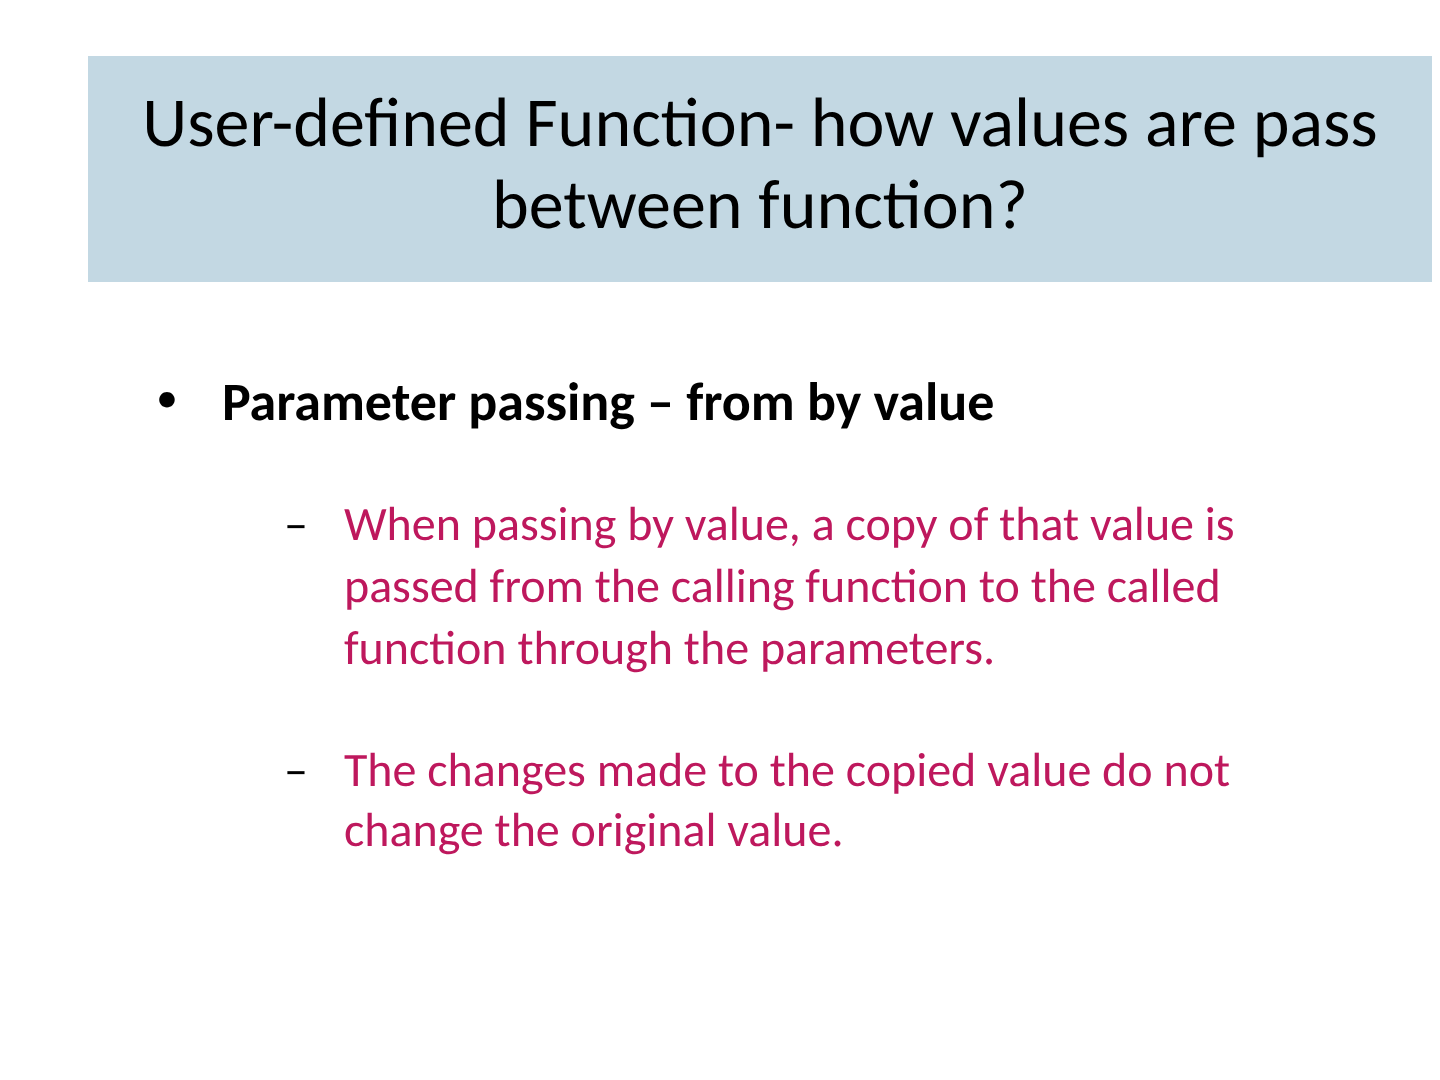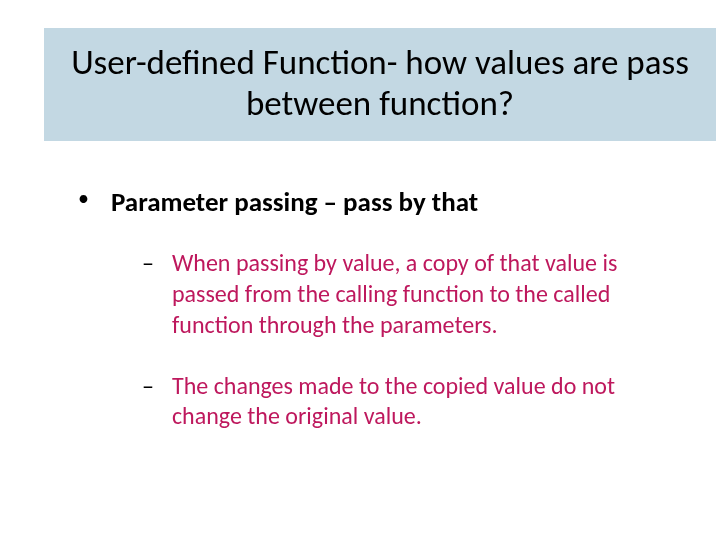--- a/index.html
+++ b/index.html
@@ -67,21 +67,21 @@
 </head>
 <body>
 
 <div class="title-block">
   <h1>User-defined Function- how values are pass between function?</h1>
 </div>
 
 <div class="content">
   <div class="bullet-1">
     <span class="dot">•</span>
-    <span class="text">Parameter passing – pass by that</span>
+    <span class="text">Parameter passing – from by value</span>
   </div>
 
   <div class="sub-list">
     <div class="bullet-2">
       <span class="dash">–</span>
       <span class="text">When passing by value, a copy of that value is passed from the calling function to the called function through the parameters.</span>
     </div>
     <div class="bullet-2">
       <span class="dash">–</span>
       <span class="text">The changes made to the copied value do not change the original value.</span>

